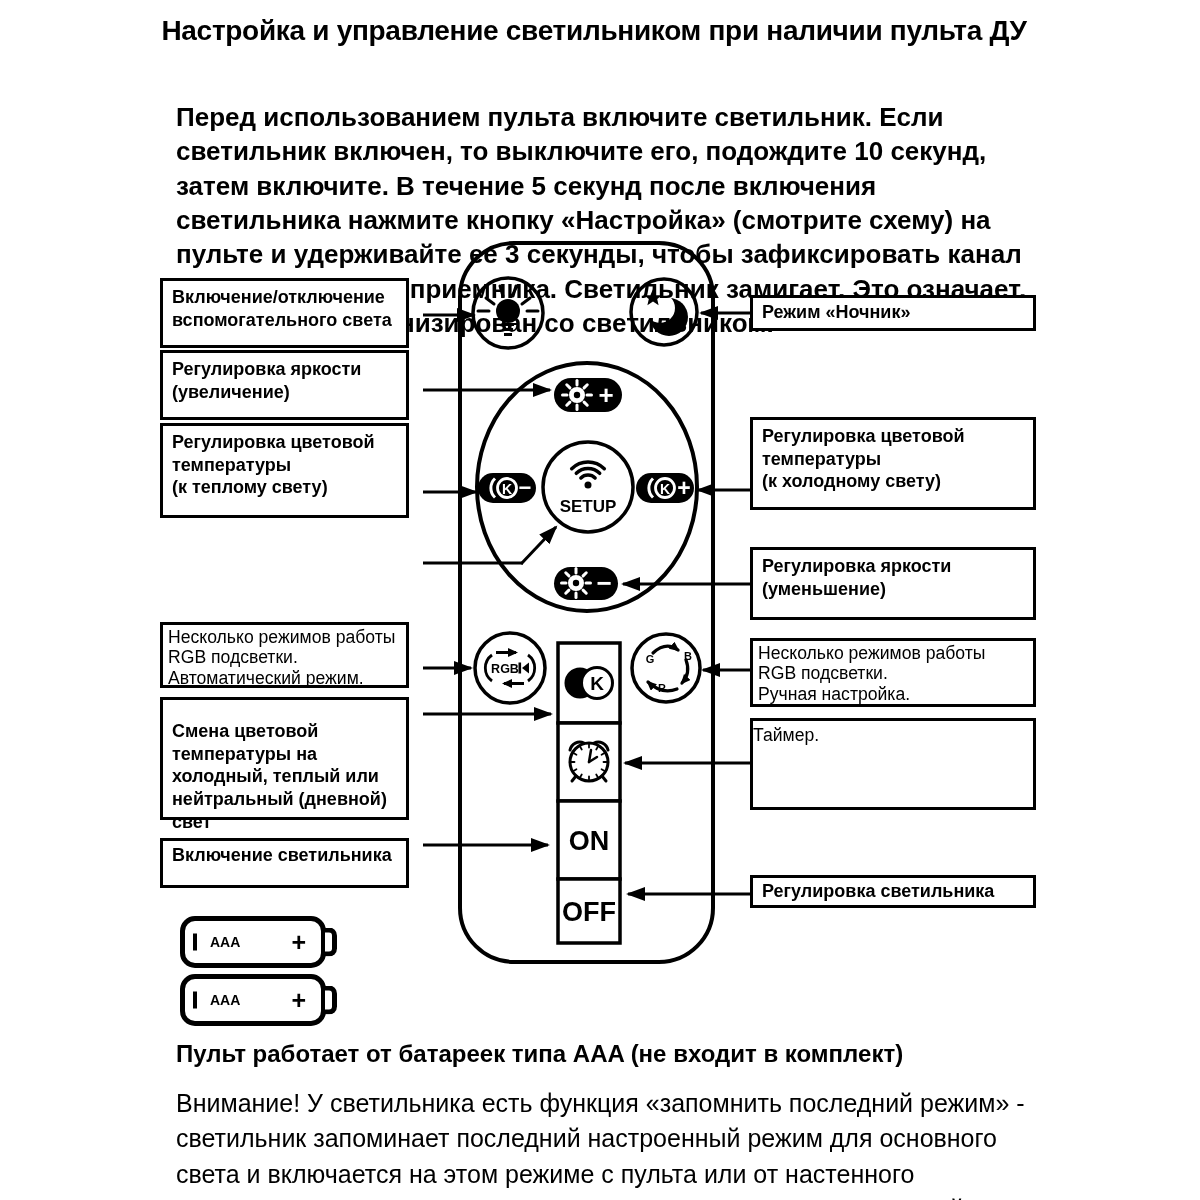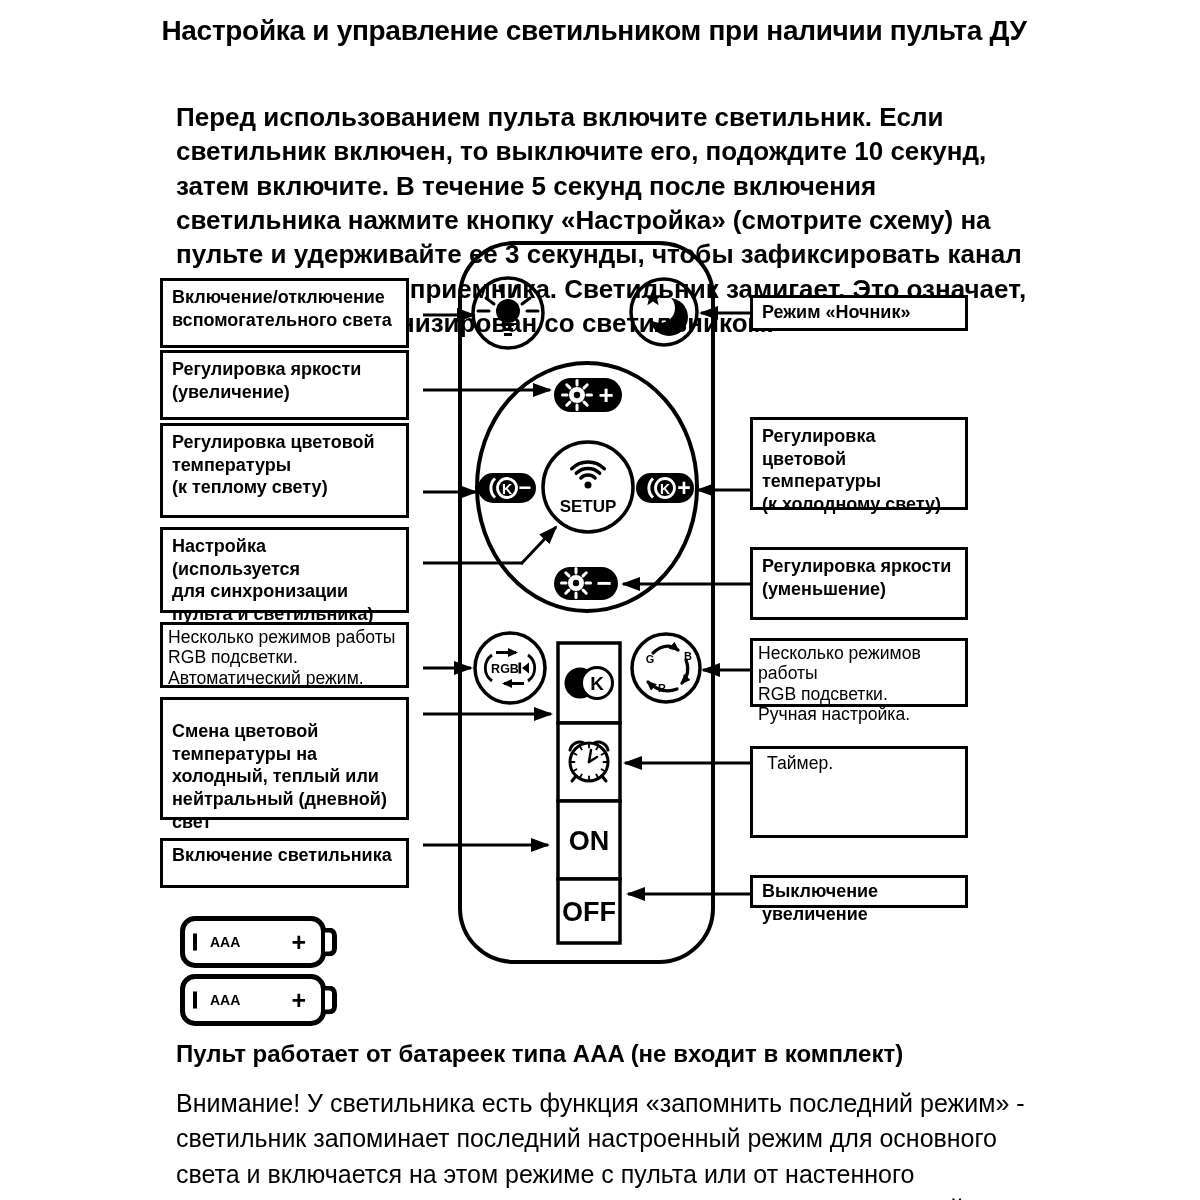--- a/index.html
+++ b/index.html
@@ -4,21 +4,21 @@
 <style>
   html,body{margin:0;padding:0;background:#fff}
   #canvas{position:relative;width:1200px;height:1200px;background:#ffffff;
           font-family:"Liberation Sans",sans-serif;color:#000;overflow:hidden}
   .abs{position:absolute}
   #title{top:15px;left:0;right:12px;text-align:center;font-size:28px;font-weight:700;letter-spacing:-0.3px}
   #intro{top:100px;left:176px;width:852px;font-size:26px;font-weight:700;line-height:1.32}
   .co{position:absolute;border:3px solid #000;box-sizing:border-box;background:#fff;
       font-size:18px;font-weight:700;line-height:1.26;padding:5px 9px;white-space:pre-line}
   .co-l{left:160px;width:249px}
-  .co-r{left:750px;width:218px}
+  .co-r{left:750px;width:286px}
   .reg{font-weight:400;font-size:17.6px;line-height:1.16;padding:2px 5px}
   #diagram-svg{position:absolute;left:0;top:0}
   svg text{font-family:"Liberation Sans",sans-serif;font-weight:700;fill:#000}
   .battery{position:absolute;left:180px;width:146px;height:52px;border:5px solid #000;
            border-radius:15px;box-sizing:border-box;background:#fff}
   .bat-minus{position:absolute;left:8px;top:50%;transform:translateY(-50%);width:4px;height:17px;background:#000}
   .bat-label{position:absolute;left:25px;top:50%;transform:translateY(-50%);font-size:14px;font-weight:700}
   .bat-plus{position:absolute;right:15px;top:50%;transform:translateY(-50%);font-size:25px;font-weight:700}
   .bat-nub{position:absolute;right:-16px;top:50%;transform:translateY(-50%);width:7px;height:19px;
            border:5px solid #000;border-left:none;border-radius:0 8px 8px 0;background:#fff}
@@ -223,44 +223,41 @@
   <div class="abs" id="title">Настройка и управление светильником при наличии пульта ДУ</div>
   <div class="abs" id="intro">Перед использованием пульта включите светильник. Если светильник включен, то выключите его, подождите 10 секунд, затем включите. В течение 5 секунд после включения светильника нажмите кнопку «Настройка» (смотрите схему) на пульте и удерживайте ее 3 секунды, чтобы зафиксировать канал с помощью радиоприемника. Светильник замигает. Это означает, что пульт синхронизирован со светильником.</div>
 
   <div class="co co-l" style="top:278px;height:70px">Включение/отключение
 вспомогательного света</div>
   <div class="co co-l" style="top:350px;height:70px">Регулировка яркости
 (увеличение)</div>
   <div class="co co-l" style="top:423px;height:95px">Регулировка цветовой
 температуры
 (к теплому свету)</div>
-  <div class="co co-l" style="top:527px;height:86px">Настройка (используется
-для синхронизации
-пульта и светильника)</div>
   <div class="co co-l reg" style="top:622px;height:66px">Несколько режимов работы
 RGB подсветки.
 Автоматический режим.</div>
   <div class="co co-l" style="top:697px;height:123px;padding-top:20px">Смена цветовой
 температуры на
 холодный, теплый или
 нейтральный (дневной)
 свет</div>
   <div class="co co-l" style="top:838px;height:50px;padding-top:3px">Включение светильника</div>
 
   <div class="co co-r" style="top:295px;height:36px;padding-top:3px">Режим «Ночник»</div>
   <div class="co co-r" style="top:417px;height:93px">Регулировка цветовой
 температуры
 (к холодному свету)</div>
   <div class="co co-r" style="top:547px;height:73px">Регулировка яркости
 (уменьшение)</div>
   <div class="co co-r reg" style="top:638px;height:69px">Несколько режимов работы
 RGB подсветки.
 Ручная настройка.</div>
-  <div class="co co-r reg" style="top:746px;height:92px;padding:4px 14px">Таймер.</div>
-  <div class="co co-r" style="top:875px;height:33px;padding-top:2px">Выключение увеличение</div>
+  <div class="co co-r reg" style="top:718px;height:92px;padding:4px 0">Таймер.</div>
+  <div class="co co-r" style="top:875px;height:33px;padding-top:2px">Регулировка светильника</div>
 
   <div class="battery" style="top:916px">
     <div class="bat-minus"></div>
     <span class="bat-label">AAA</span>
     <span class="bat-plus">+</span>
     <div class="bat-nub"></div>
   </div>
   <div class="battery" style="top:974px">
     <div class="bat-minus"></div>
     <span class="bat-label">AAA</span>

